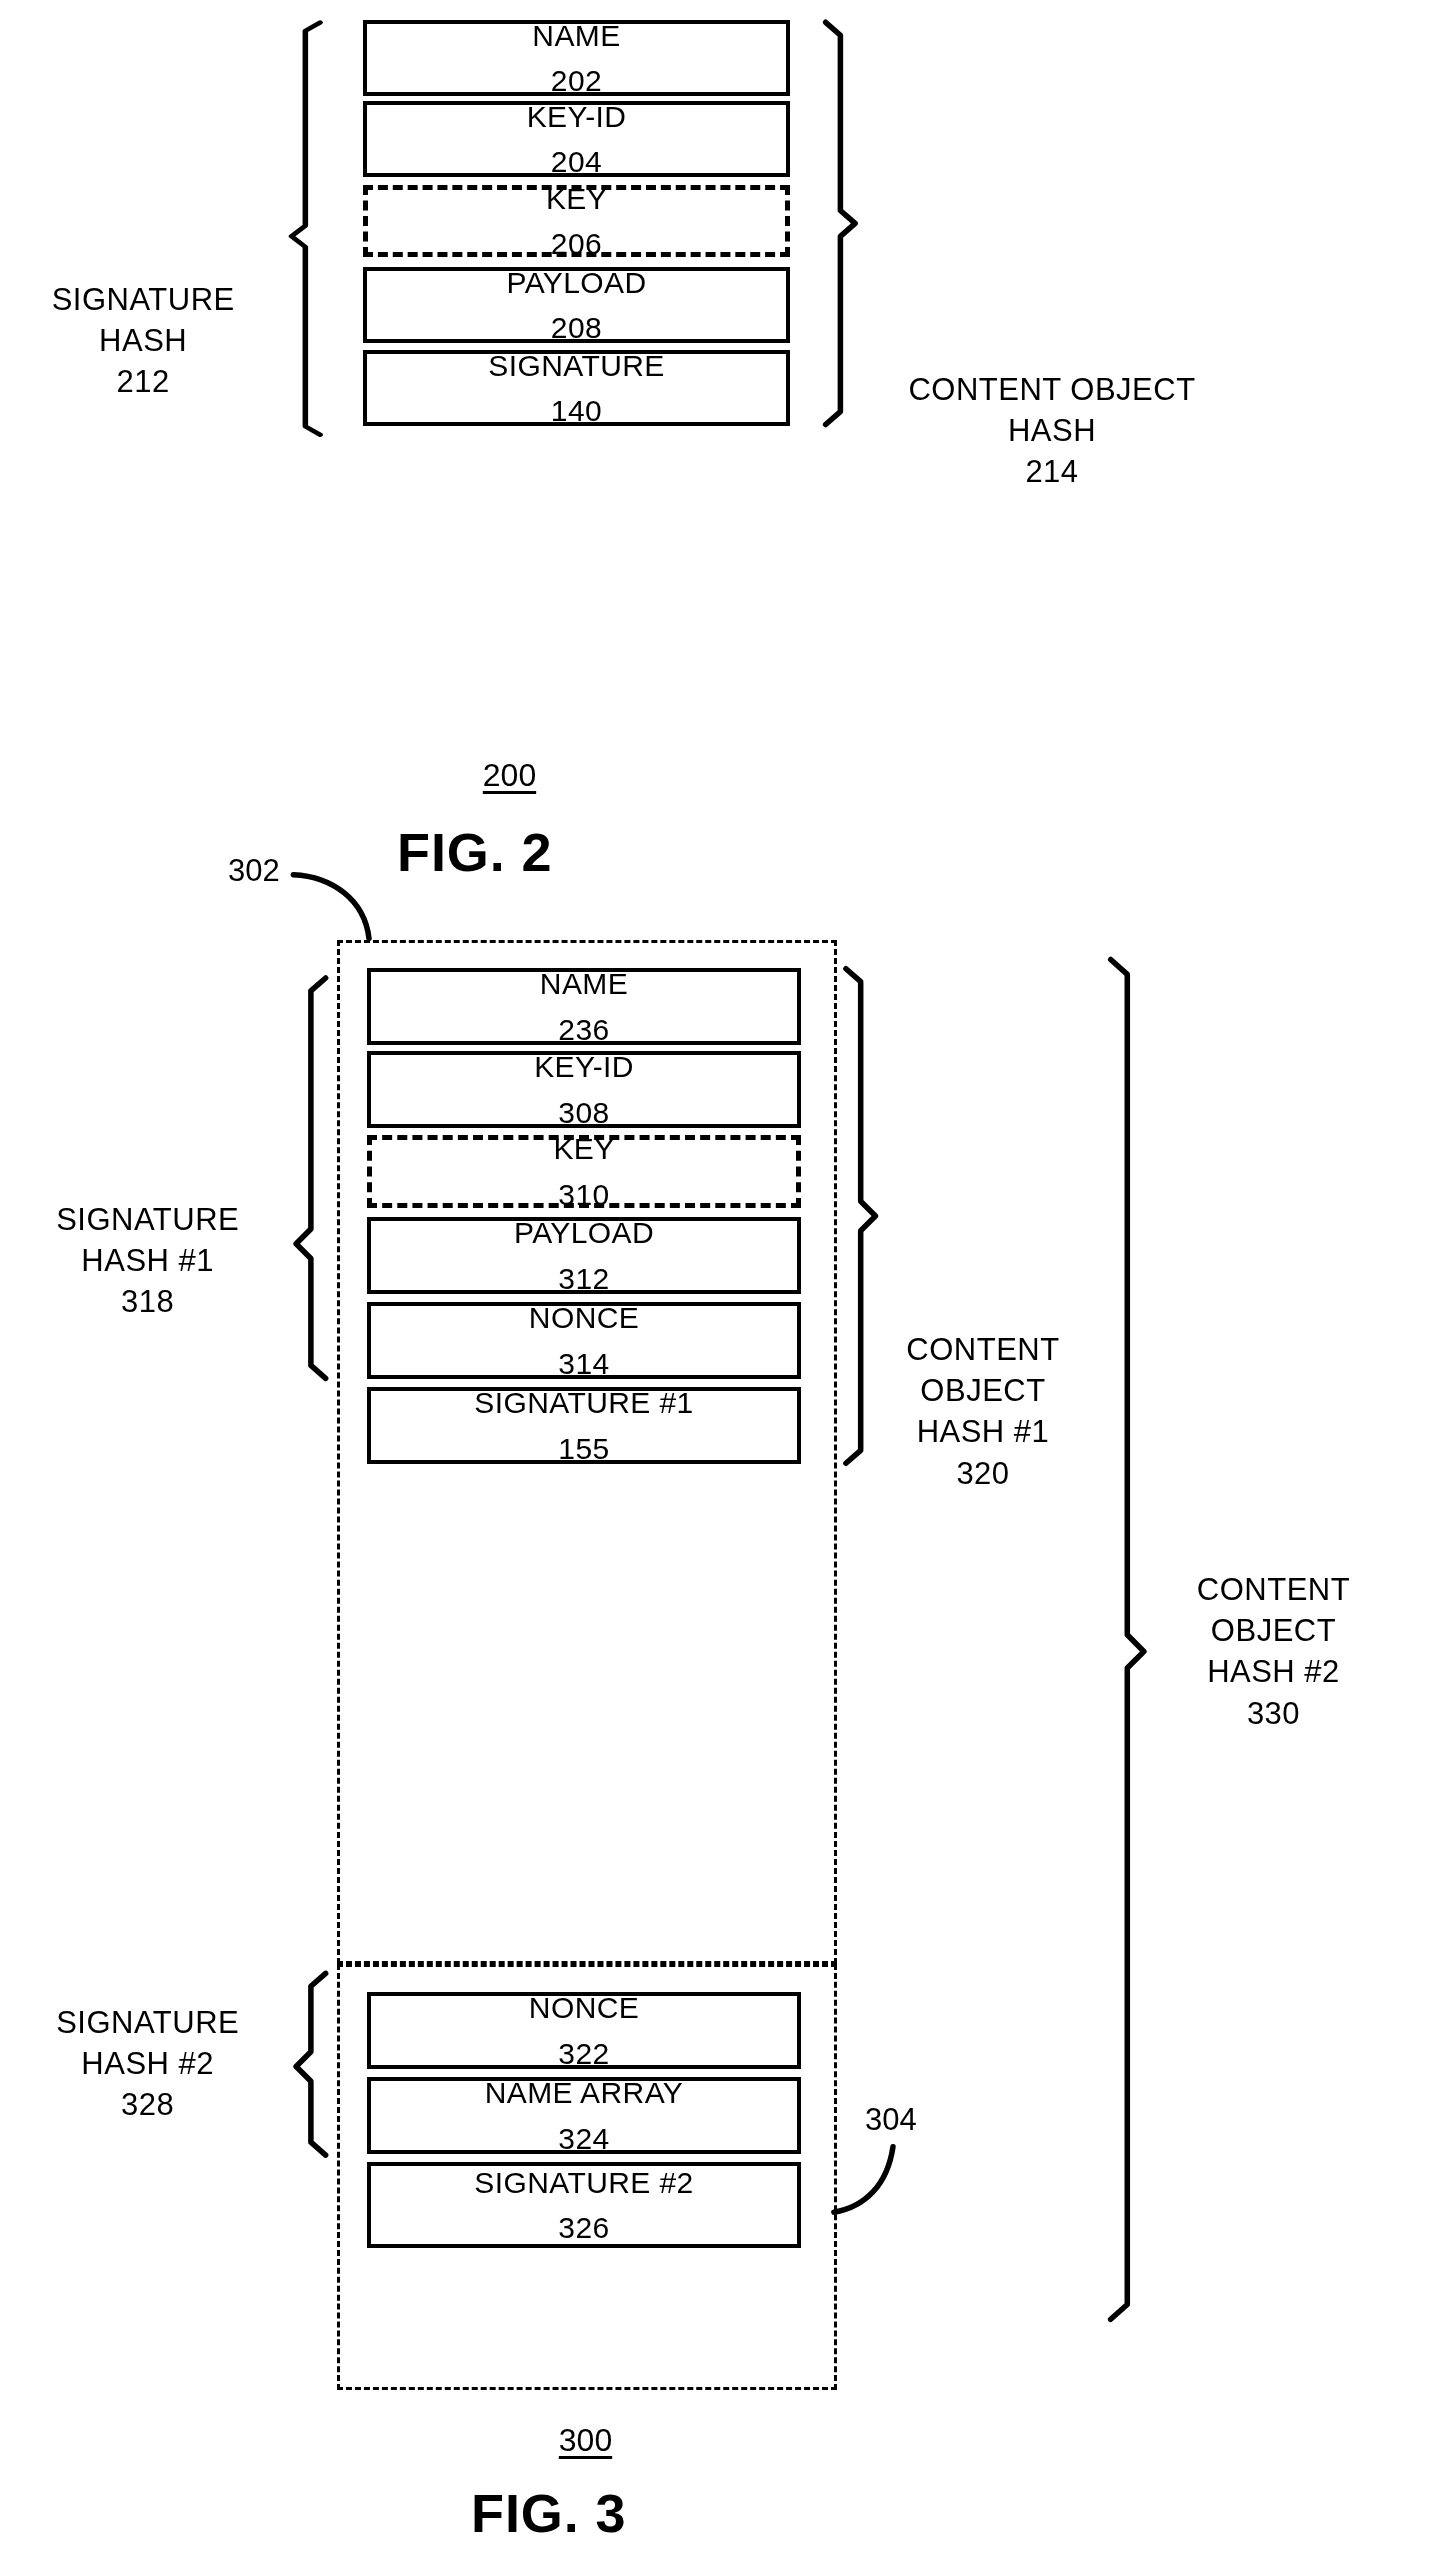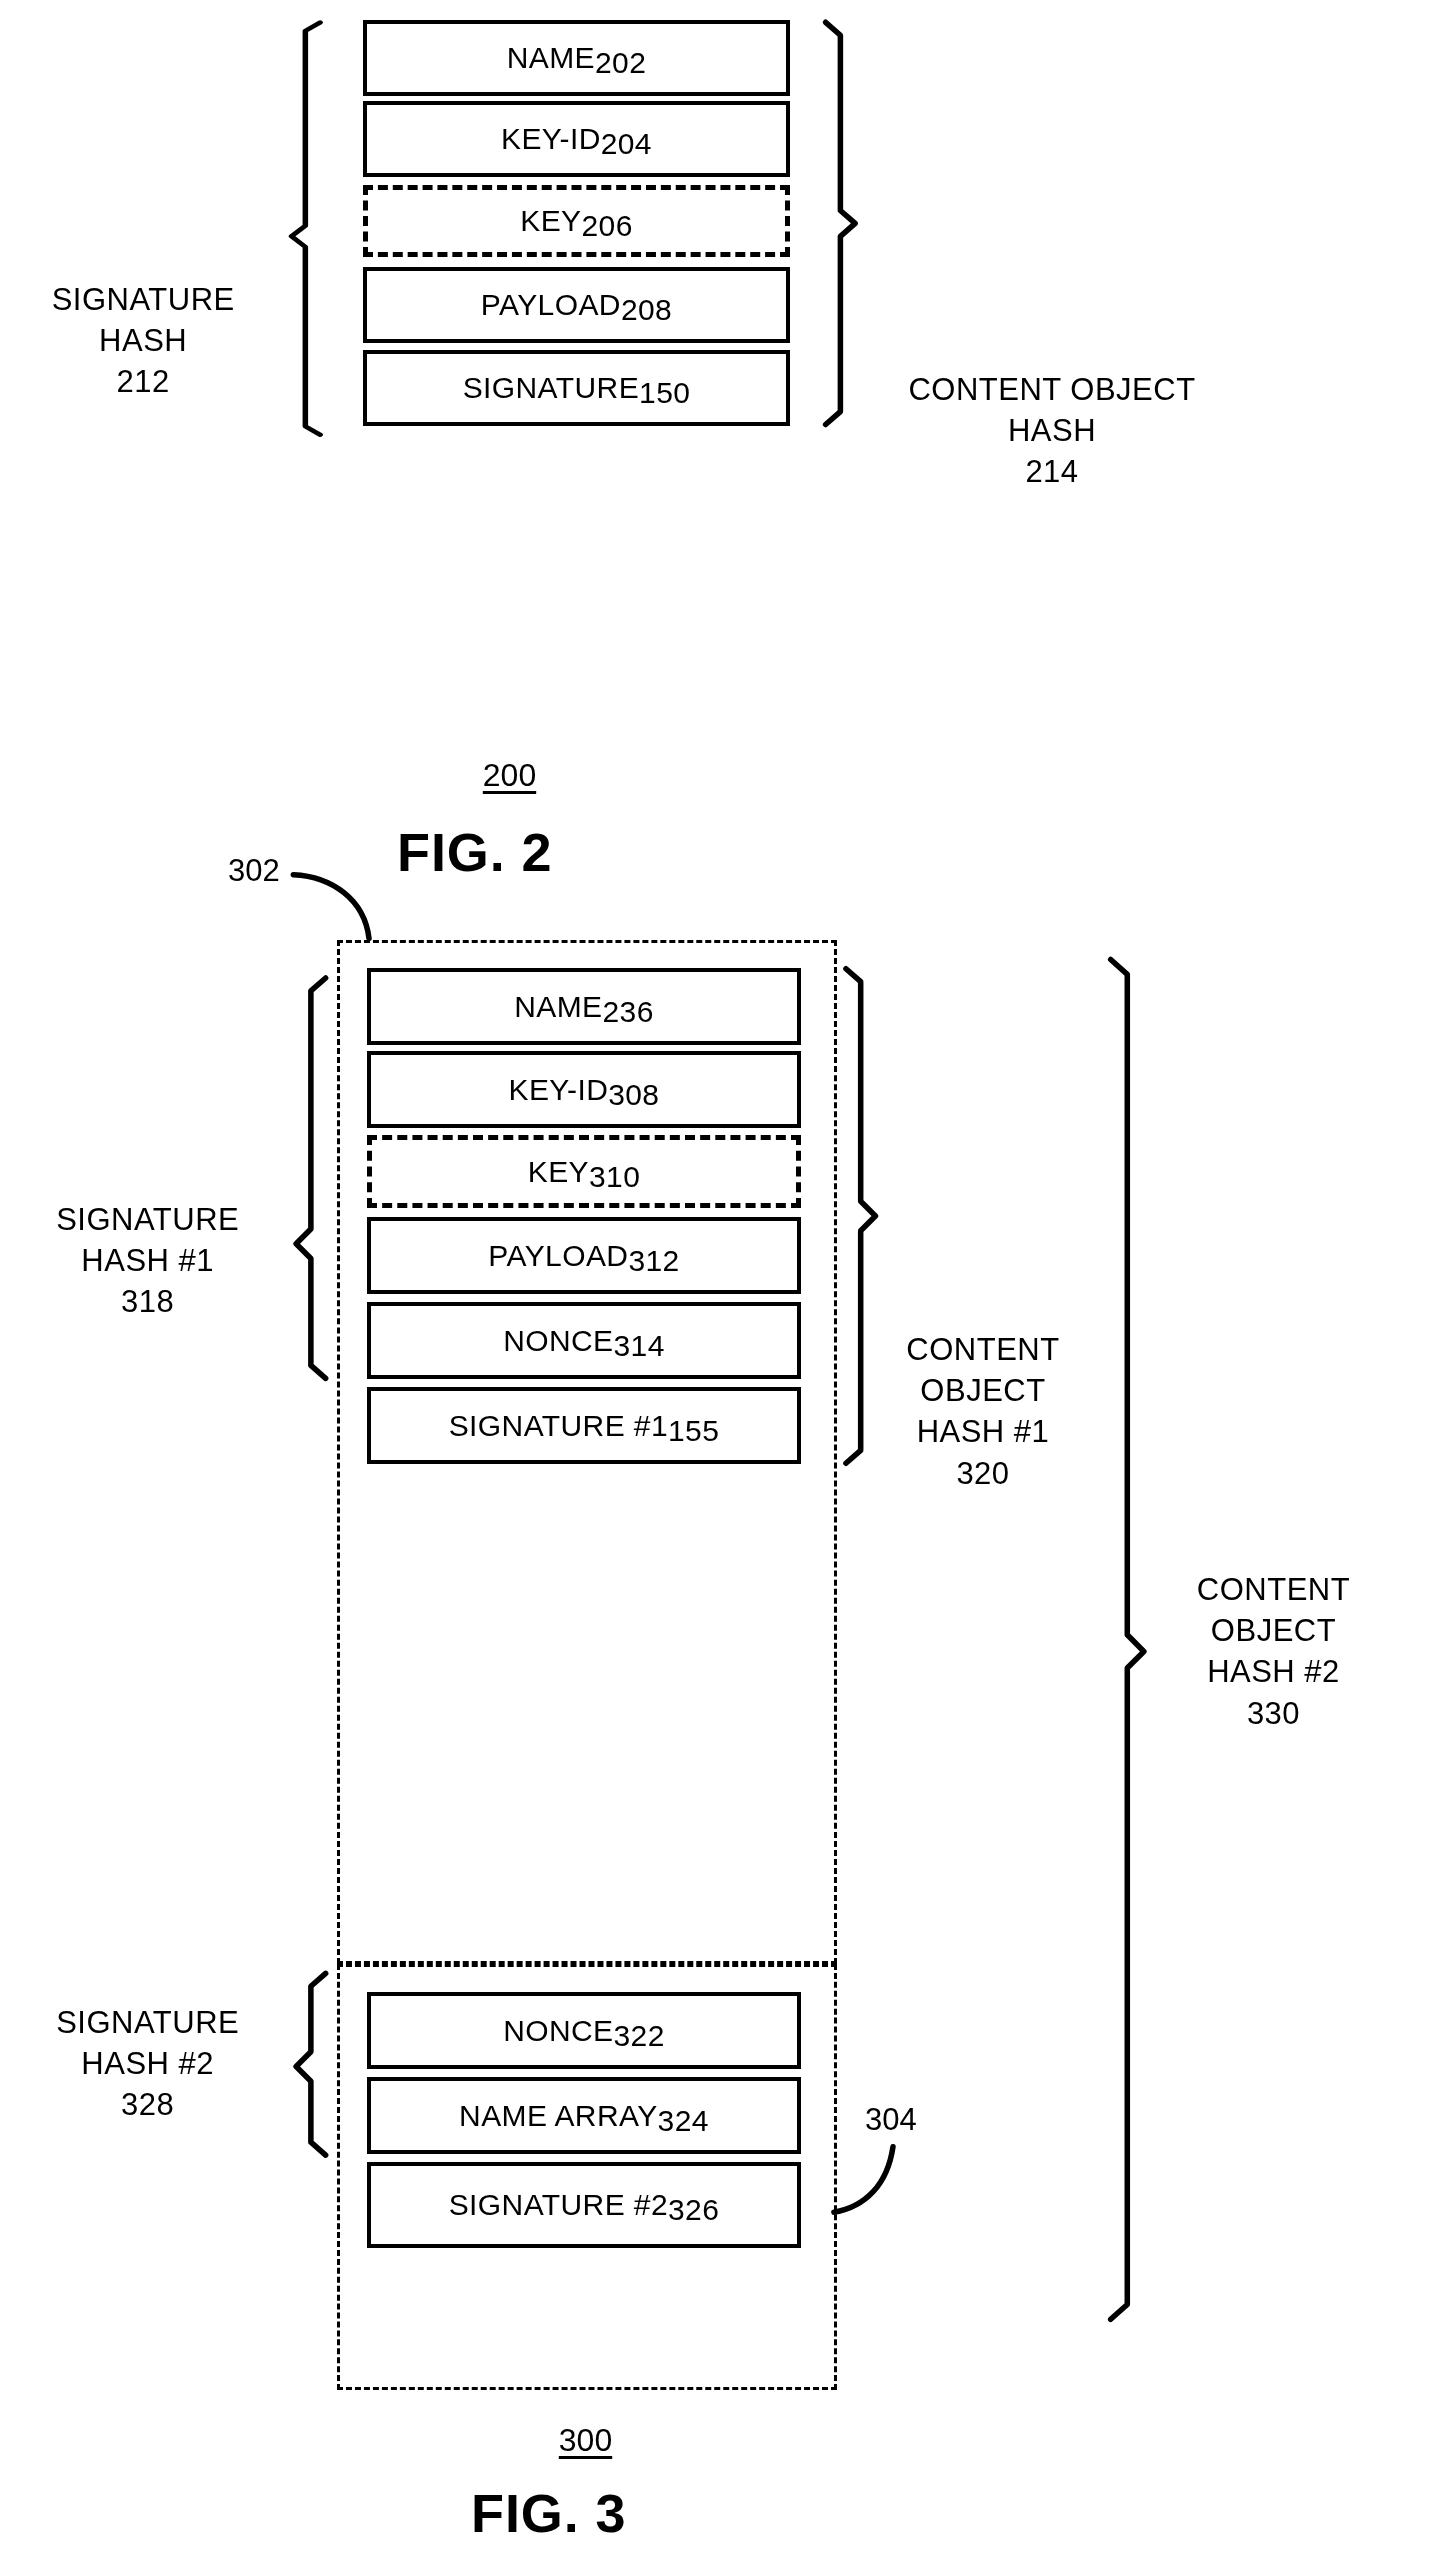--- a/index.html
+++ b/index.html
@@ -16,21 +16,21 @@
     overflow: hidden;
   }
 
   
   .fbox {
     position: absolute;
     box-sizing: border-box;
     border: 4.6px solid #000;
     background: #fff;
     display: flex;
-    flex-direction: row;
+    flex-direction: column;
     align-items: center;
     justify-content: center;
     line-height: 1.18;
   }
   .fbox.dashed {
     border-style: dashed;
     border-width: 5.5px;
   }
   .fbox .f-title {
     font-size: 30px;
@@ -113,21 +113,21 @@
     <span class="f-num">206</span>
   </div>
 
   <div class="fbox" style="left:363px; top:267px; width:427px; height:76px;">
     <span class="f-title">PAYLOAD</span>
     <span class="f-num">208</span>
   </div>
 
   <div class="fbox" style="left:363px; top:350px; width:427px; height:76px;">
     <span class="f-title">SIGNATURE</span>
-    <span class="f-num">150</span>
+    <span class="f-num">140</span>
   </div>
 
   <div class="side-label" style="left:9.2px; top:279px; width:268px;">SIGNATURE
 HASH
 212</div>
 
   <div class="side-label" style="left:858px; top:369px; width:388px;">CONTENT OBJECT
 HASH
 214</div>
 

